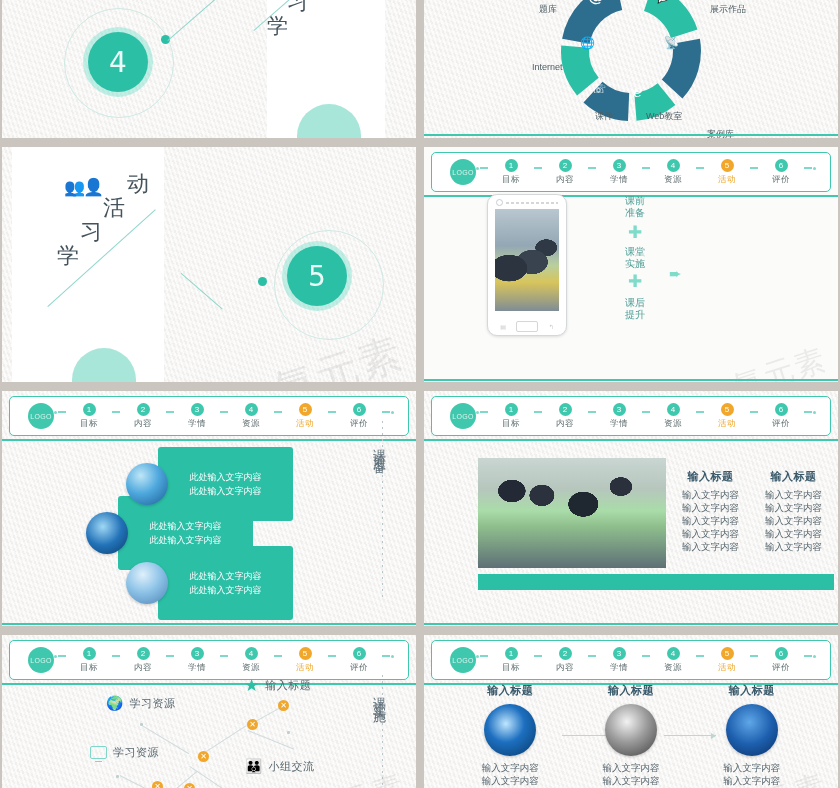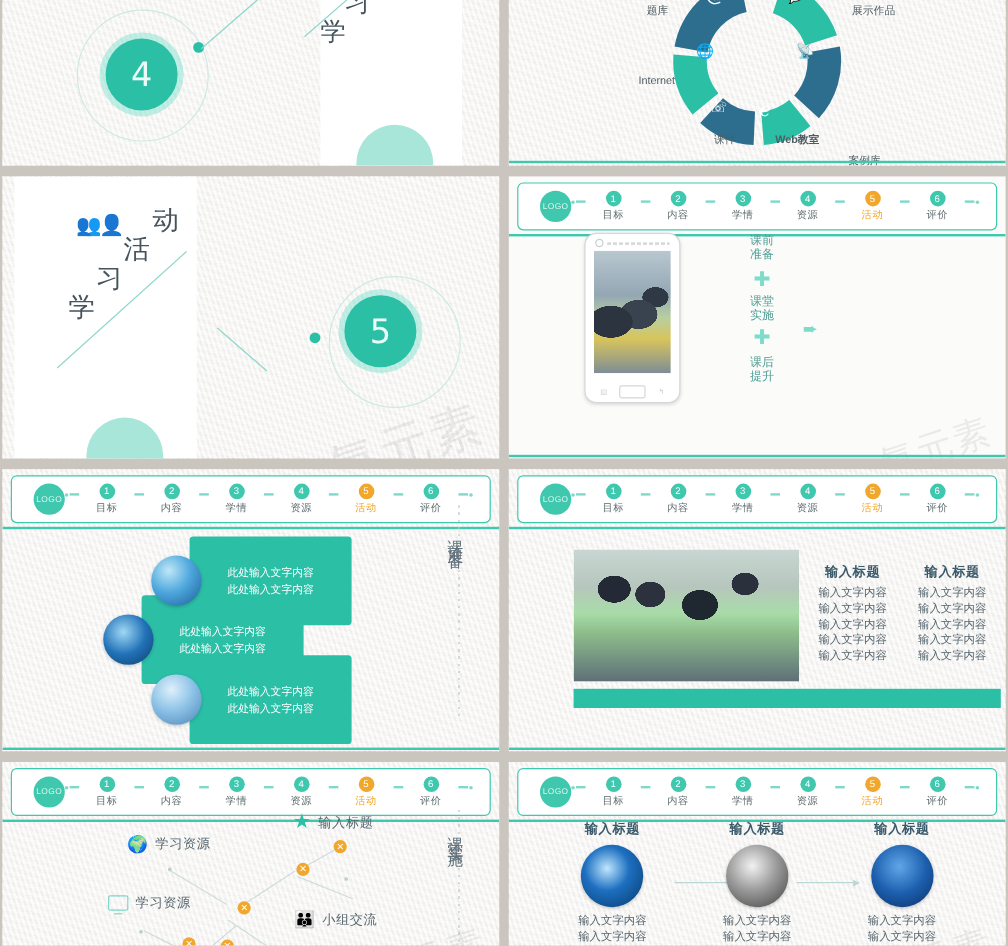--- a/index.html
+++ b/index.html
@@ -251,21 +251,21 @@
       <div class="seg-ic" style="left:97px;top:12px;">💬</div>
       <div class="seg-ic" style="left:106px;top:58px;">📡</div>
       <div class="seg-ic" style="left:75px;top:104px;font-style:italic;font-size:16px;">ℯ</div>
       <div class="seg-ic" style="left:33px;top:104px;">☏</div>
       <div class="seg-ic" style="left:22px;top:58px;">🌐</div>
       <div class="seg-ic" style="left:30px;top:8px;font-size:16px;">@</div>
     </div>
 
     <div class="seg-label" style="left:286px;top:3px;">展示作品</div>
     <div class="seg-label" style="left:283px;top:90px;margin-top:38px;">案例库</div>
-    <div class="seg-label" style="left:222px;top:110px;font-weight:bold;">Web教室</div>
+    <div class="seg-label" style="left:222px;top:110px;">Web教室</div>
     <div class="seg-label" style="left:171px;top:110px;">课件</div>
     <div class="seg-label" style="left:108px;top:62px;">Internet</div>
     <div class="seg-label" style="left:115px;top:3px;">题库</div>
 
     <div style="position:absolute;left:0;right:0;bottom:2px;height:2.4px;background:#3fc8ae;"></div>
   </div>
 
   <div class="slide">
     <div class="s3-white"></div>
     <div class="s3-grp">👥👤</div>

